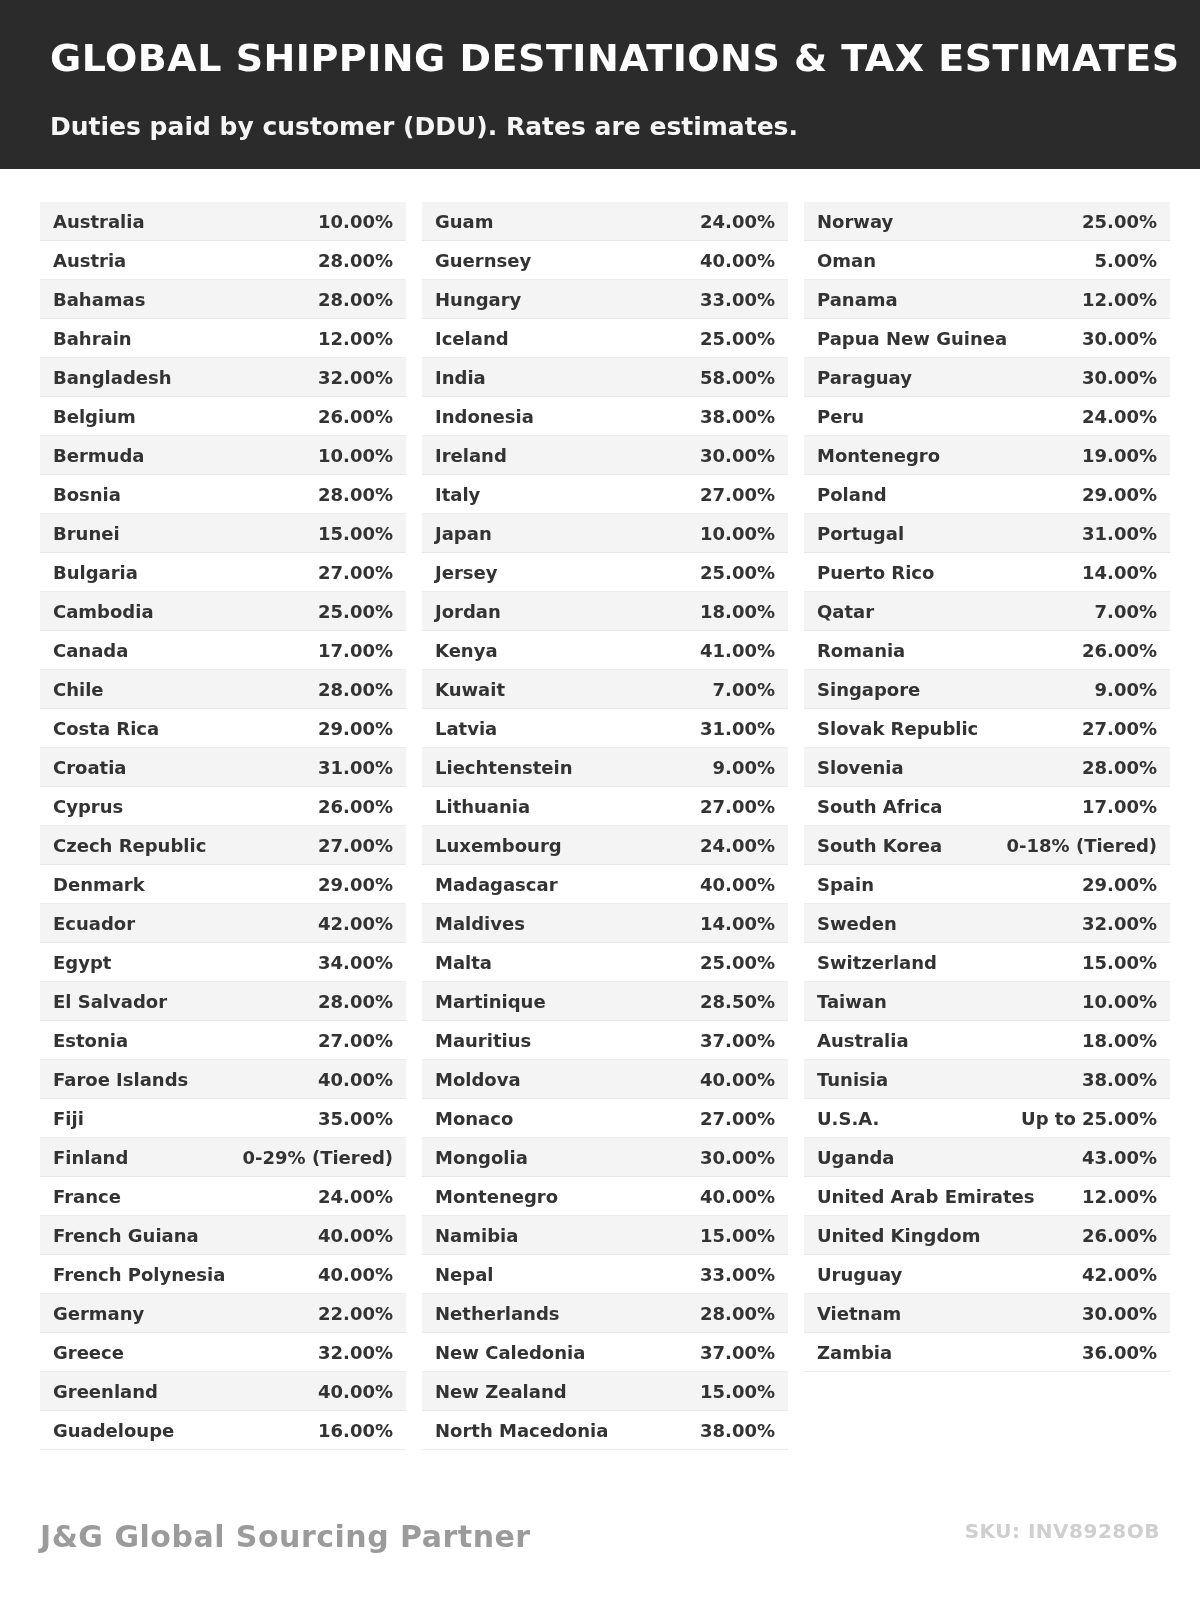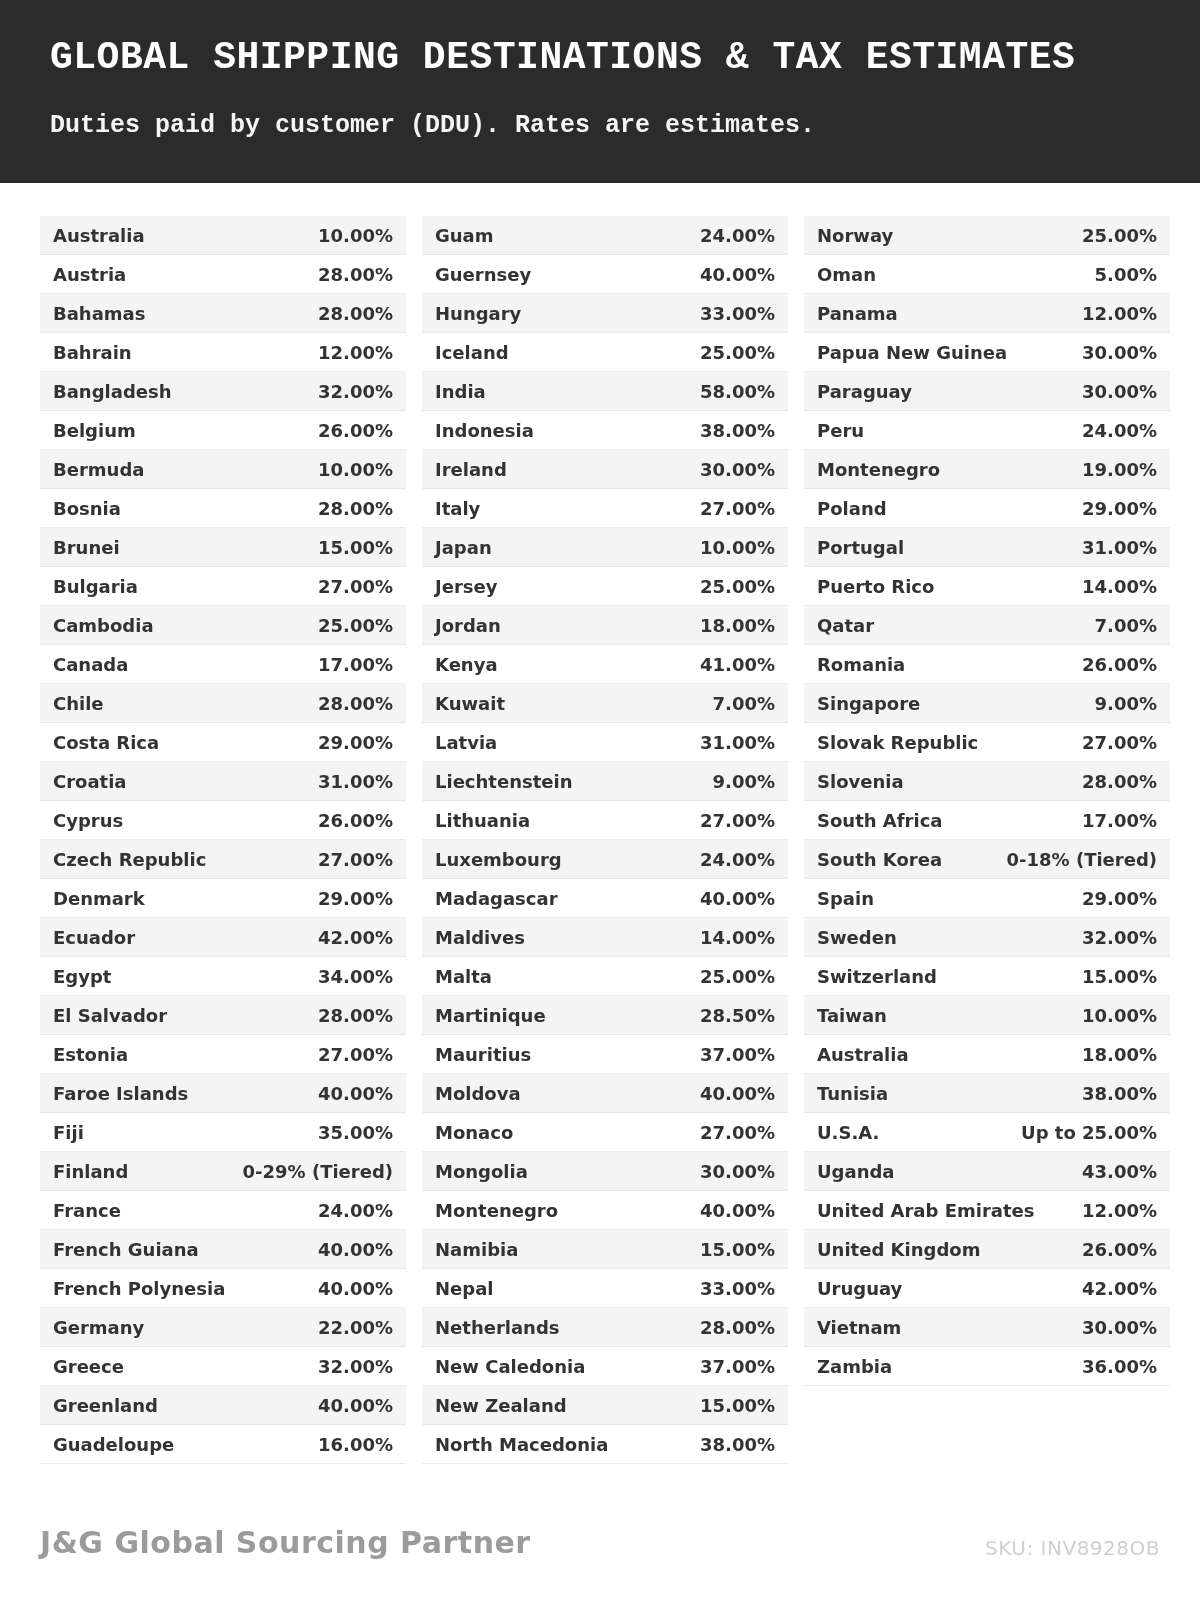--- a/index.html
+++ b/index.html
@@ -8,22 +8,21 @@
     width: 1200px;
     height: 1600px;
     background: #ffffff;
     font-family: "DejaVu Sans", "Liberation Sans", sans-serif;
     position: relative;
     overflow: hidden;
   }
   .header {
     background: #2b2b2b;
     width: 1200px;
-    padding: 36px 50px 43px 50px;
-    font-family: Liberation Mono, monospace;
+    padding: 36px 50px 28px 50px;
   }
   .header .title {
     color: #ffffff;
     font-size: 38px;
     font-weight: 800;
     letter-spacing: 0.5px;
     white-space: nowrap;
   }
   .header .subtitle {
     color: #f5f5f5;
@@ -65,36 +64,36 @@
     font-weight: 700;
     color: #333333;
     white-space: nowrap;
     text-align: right;
     margin-left: 8px;
   }
   .footer {
     position: absolute;
     left: 40px;
     right: 40px;
-    bottom: 40px;
+    bottom: 46px;
     display: flex;
     justify-content: space-between;
-    align-items: flex-end;
+    align-items: flex-start;
     margin-top: 29px;
   }
   .footer .brand {
     color: #9b9b9b;
     font-size: 30px;
     font-weight: 800;
     letter-spacing: 0.5px;
   }
   .footer .sku {
     color: #cfcfcf;
     font-size: 20px;
-    font-weight: 400;
+    font-weight: 700;
     letter-spacing: 0.5px;
   }
 </style>
 </head>
 <body>
 
 <div class="header">
   <div class="title">GLOBAL SHIPPING DESTINATIONS &amp; TAX ESTIMATES</div>
   <div class="subtitle">Duties paid by customer (DDU). Rates are estimates.</div>
 </div>

